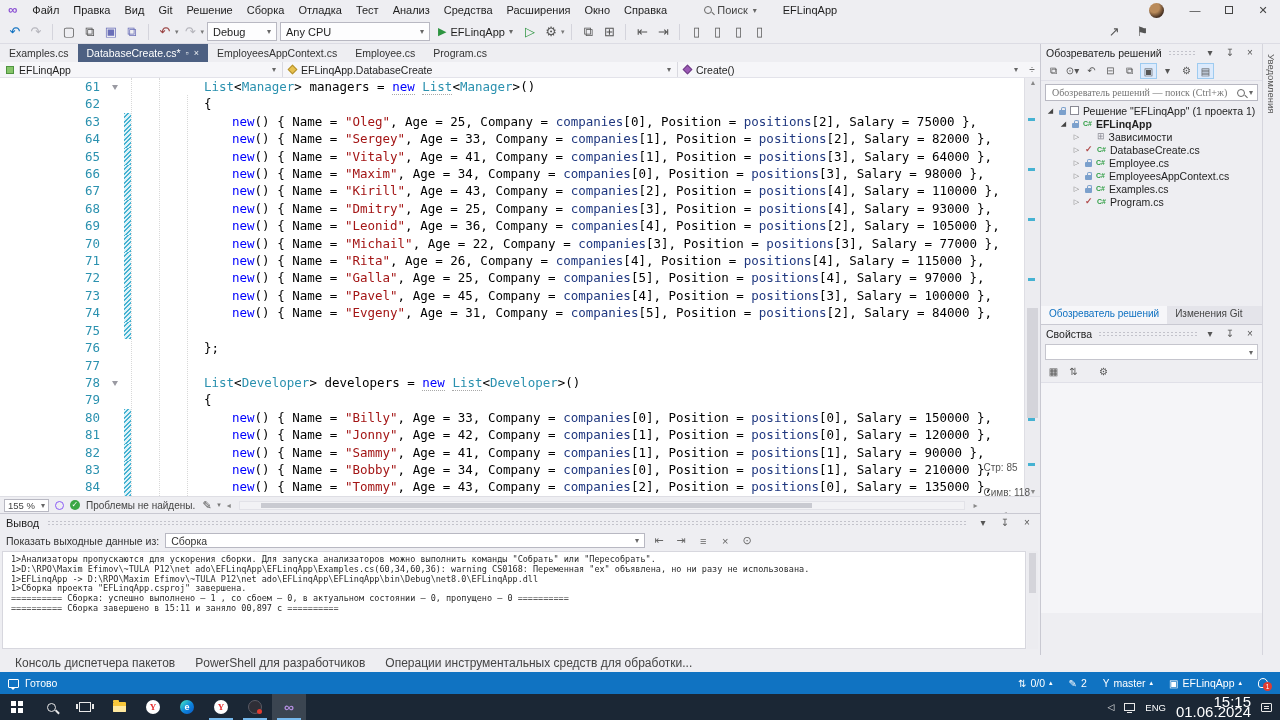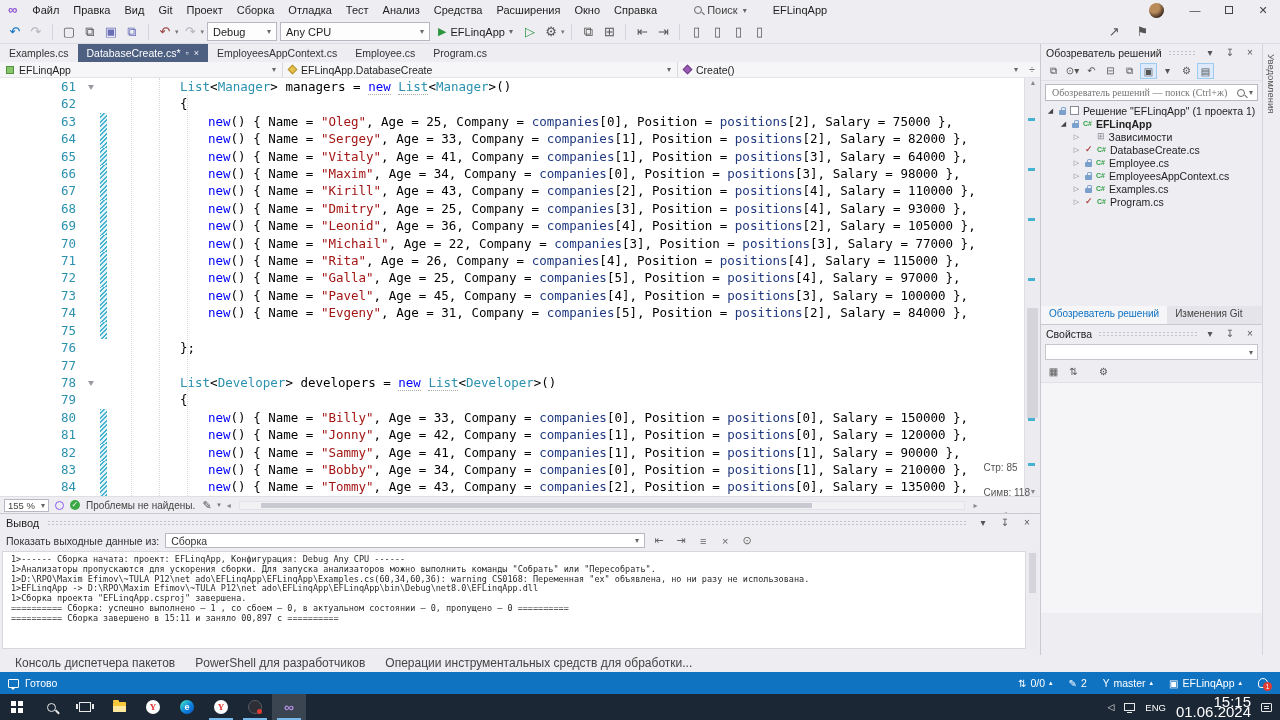--- a/index.html
+++ b/index.html
@@ -51,21 +51,21 @@
   .bc-ico{width:8px;height:8px;display:inline-block;}
   .bc-ico.proj{background:#86c56a;border:1px solid #4f9440;}
   .bc-ico.cls{background:#e8c14d;border:1px solid #b2902f;transform:rotate(45deg);width:7px;height:7px;}
   .bc-ico.mth{background:#9b59b6;border:1px solid #6f3f85;transform:rotate(45deg);width:7px;height:7px;}
   .split-cell{position:absolute;left:1024px;top:62px;width:16px;height:16px;background:#f6f6f9;border-bottom:1px solid #e3e3ea;font-size:10px;color:#666;text-align:center;line-height:16px;}
   
   .code{position:absolute;left:0;top:78px;width:1024px;height:418px;background:#fff;overflow:hidden;
         font-family:"DejaVu Sans Mono",monospace;font-size:12.5px;}
   .guide{position:absolute;top:0;bottom:0;border-left:1px dotted #d8d8d8;}
   .cl{display:flex;height:17.42px;line-height:17.42px;white-space:pre;}
-  .ln{width:84px;text-align:right;padding-right:8px;color:#2b91af;flex:none;}
+  .ln{width:84px;text-align:right;padding-right:8px;color:#2b91af;flex:none;margin-left:24px;}
   .fold{width:16px;flex:none;position:relative;}
   .fold .tri{position:absolute;left:4px;top:7px;width:0;height:0;border-left:3.5px solid transparent;border-right:3.5px solid transparent;border-top:5px solid #9a9aa2;}
   .chgcol{width:7px;flex:none;}
   .chgcol.chg{background:repeating-linear-gradient(315deg,#45b2d2 0 1.6px,#dff3f8 1.6px 3.2px);}
   .ct{flex:1;}
   .k{color:#0000ff;} .t{color:#2b91af;} .s{color:#a31515;} .v{color:#1f377f;} .p{color:#000;}
   .sug{border-bottom:1px dotted #a8a8a8;}
   
   .vscroll{position:absolute;left:1024px;top:78px;width:16px;height:418px;background:#ececf0;border-left:1px solid #dedee4;}
   .vs-arrow{position:absolute;left:0;width:16px;font-size:7px;color:#888;text-align:center;}
@@ -180,21 +180,21 @@
 
 <div id="app">
 
   <header class="titlebar">
     <span class="vs-logo">∞</span>
     <nav class="menubar" id="menubar">
         <span class="menu-item">Файл</span>
         <span class="menu-item">Правка</span>
         <span class="menu-item">Вид</span>
         <span class="menu-item">Git</span>
-        <span class="menu-item">Проект</span>
+        <span class="menu-item">Решение</span>
         <span class="menu-item">Сборка</span>
         <span class="menu-item">Отладка</span>
         <span class="menu-item">Тест</span>
         <span class="menu-item">Анализ</span>
         <span class="menu-item">Средства</span>
         <span class="menu-item">Расширения</span>
         <span class="menu-item">Окно</span>
         <span class="menu-item">Справка</span>
       </nav>
     <div class="tb-search">
@@ -380,21 +380,20 @@
         <span>Сборка</span>
         <span class="caret">▾</span>
       </div>
       <span class="oico">⇤</span>
       <span class="oico">⇥</span>
       <span class="oico">≡</span>
       <span class="oico">×</span>
       <span class="oico">⊙</span>
     </div>
     <div class="otext" id="outputlines">
-        <div class="oline">1&gt;------ Сборка начата: проект: EFLinqApp, Конфигурация: Debug Any CPU ------</div>
         <div class="oline">1&gt;Анализаторы пропускаются для ускорения сборки. Для запуска анализаторов можно выполнить команды "Собрать" или "Пересобрать".</div>
         <div class="oline">1&gt;D:\RPO\Maxim Efimov\~TULA P12\net ado\EFLinqApp\EFLinqApp\Examples.cs(60,34,60,36): warning CS0168: Переменная "ex" объявлена, но ни разу не использована.</div>
         <div class="oline">1&gt;EFLinqApp -&gt; D:\RPO\Maxim Efimov\~TULA P12\net ado\EFLinqApp\EFLinqApp\bin\Debug\net8.0\EFLinqApp.dll</div>
         <div class="oline">1&gt;Сборка проекта "EFLinqApp.csproj" завершена.</div>
         <div class="oline">========== Сборка: успешно выполнено — 1 , со сбоем — 0, в актуальном состоянии — 0, пропущено — 0 ==========</div>
         <div class="oline">========== Сборка завершено в 15:11 и заняло 00,897 с ==========</div>
       </div>
     <div class="oscroll">
         <div class="vthumb"></div>
       </div>

